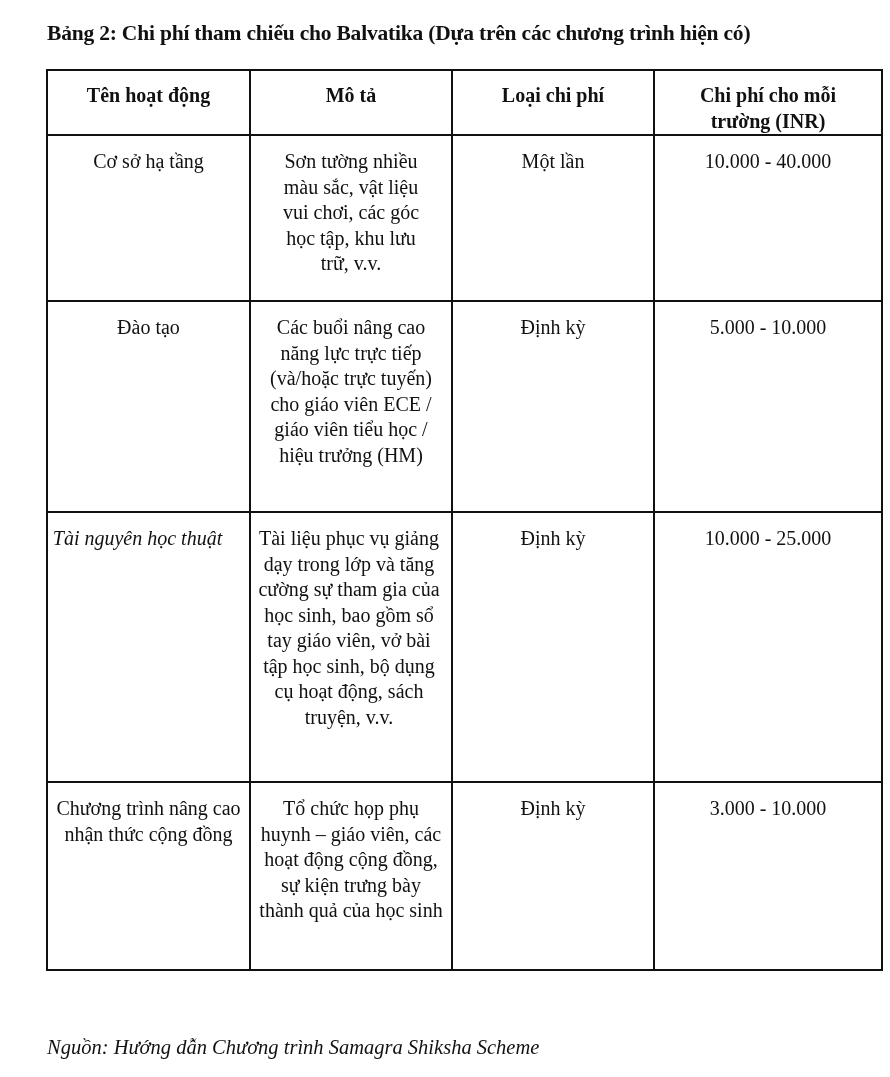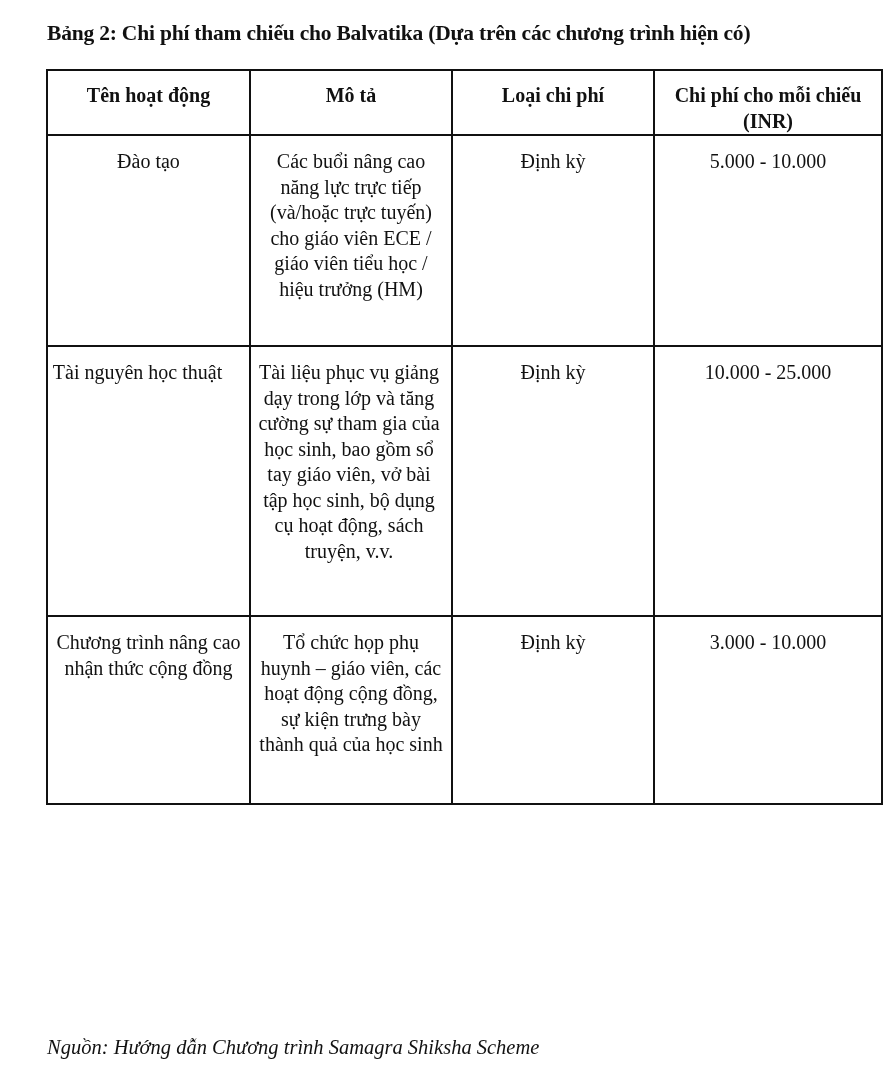--- a/index.html
+++ b/index.html
@@ -22,30 +22,36 @@
 <body>
 
 <div class="title">Bảng 2: Chi phí tham chiếu cho Balvatika (Dựa trên các chương trình hiện có)</div>
 
 <table>
   <tbody>
       <tr class="hdr">
     <th class="c1">Tên hoạt động</th>
     <th class="c2">Mô tả</th>
     <th class="c3">Loại chi phí</th>
-    <th class="c4" style="padding-left:14px;padding-right:14px;">Chi phí cho mỗi chiếu (INR)</th>
+    <th class="c4" style="padding-left:14px;padding-right:14px;">Chi phí cho mỗi trường (INR)</th>
+  </tr>
+  <tr class="r1">
+    <td>Cơ sở hạ tầng</td>
+    <td class="desc" style="padding-left:22px;padding-right:22px;">Sơn tường nhiều màu sắc, vật liệu vui chơi, các góc học tập, khu lưu trữ, v.v.</td>
+    <td>Một lần</td>
+    <td>10.000 - 40.000</td>
   </tr>
   <tr class="r2">
     <td>Đào tạo</td>
     <td class="desc" style="padding-left:14px;padding-right:14px;">Các buổi nâng cao năng lực trực tiếp (và/hoặc trực tuyến) cho giáo viên ECE / giáo viên tiểu học / hiệu trưởng (HM)</td>
     <td>Định kỳ</td>
     <td>5.000 - 10.000</td>
   </tr>
   <tr class="r3">
-    <td style="padding-right:22px;">Tài nguyên học thuật</td>
+    <td style="padding-right:22px;font-style:italic;">Tài nguyên học thuật</td>
     <td class="desc" style="padding-left:6px;margin-top:28px;">Tài liệu phục vụ giảng dạy trong lớp và tăng cường sự tham gia của học sinh, bao gồm sổ tay giáo viên, vở bài tập học sinh, bộ dụng cụ hoạt động, sách truyện, v.v.</td>
     <td>Định kỳ</td>
     <td>10.000 - 25.000</td>
   </tr>
   <tr class="r4">
     <td style="padding-left:6px;padding-right:6px;">Chương trình nâng cao nhận thức cộng đồng</td>
     <td class="desc" style="padding-left:8px;padding-right:8px;">Tổ chức họp phụ huynh – giáo viên, các hoạt động cộng đồng, sự kiện trưng bày thành quả của học sinh</td>
     <td>Định kỳ</td>
     <td>3.000 - 10.000</td>
   </tr>

